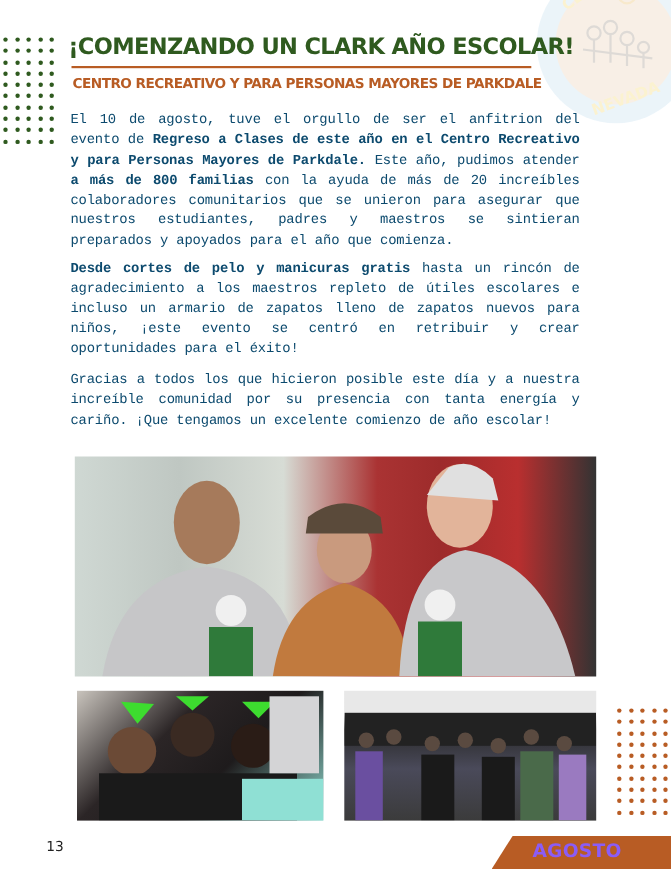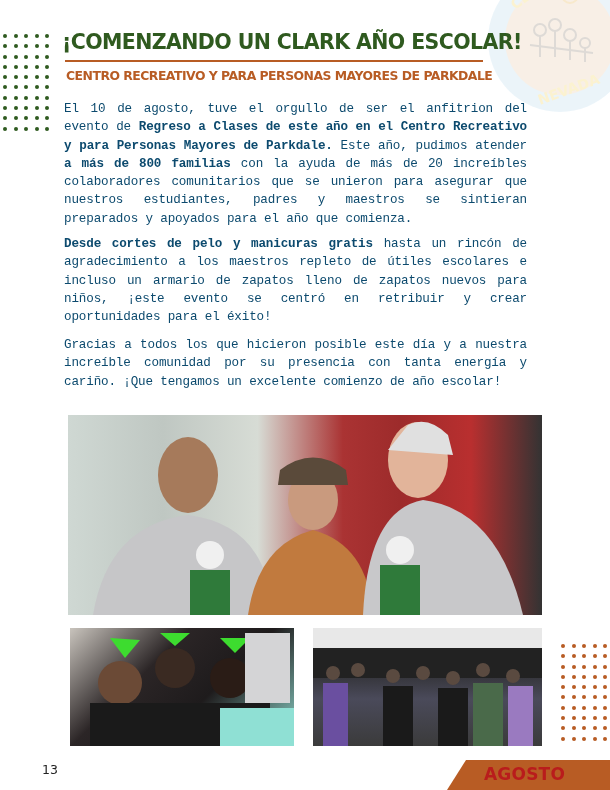--- a/index.html
+++ b/index.html
@@ -26,21 +26,21 @@
   .p3 { top: 336px; }
 
   .photo { position: absolute; overflow: hidden; }
   .photo-main { left: 68px; top: 415px; width: 474px; height: 200px; background: linear-gradient(90deg, #cfd8d3 0%, #bfc7c2 20%, #d7dcd5 40%, #a33 58%, #9d2b2b 70%, #b92f2f 85%, #333 100%); }
   .photo-left { left: 70px; top: 628px; width: 224px; height: 118px; background: linear-gradient(135deg, #c9c4bd 0%, #2b2526 35%, #1e1b1c 60%, #8fd6cc 100%); }
   .photo-right { left: 313px; top: 628px; width: 229px; height: 118px; background: linear-gradient(180deg, #e5e5e5 0%, #e5e5e5 18%, #2a2a2a 30%, #4a4a5a 60%, #3b3b3b 100%); }
 
   .page-number { position: absolute; left: 42px; top: 762px; font-family: "DejaVu Sans", sans-serif; font-size: 12.5px; color: #222; text-align: right; }
 
   .month-banner { position: absolute; left: 447px; top: 760px; width: 163px; height: 30px; background: #b85c24; clip-path: polygon(19px 0, 163px 0, 163px 30px, 0 30px); }
-  .month-label { position: absolute; left: 484px; top: 764px; font-family: "DejaVu Sans", sans-serif; font-weight: bold; font-size: 17px; color: #b91c1c; letter-spacing: 0.2px; text-align: center; }
+  .month-label { position: absolute; left: 484px; top: 764px; font-family: "DejaVu Sans", sans-serif; font-weight: bold; font-size: 17px; color: #8b5cf6; letter-spacing: 0.2px; text-align: center; }
 </style>
 </head>
 <body>
 
 <div class="dot-grid green">
   <span></span>
     <span></span>
     <span></span>
     <span></span>
     <span></span>

